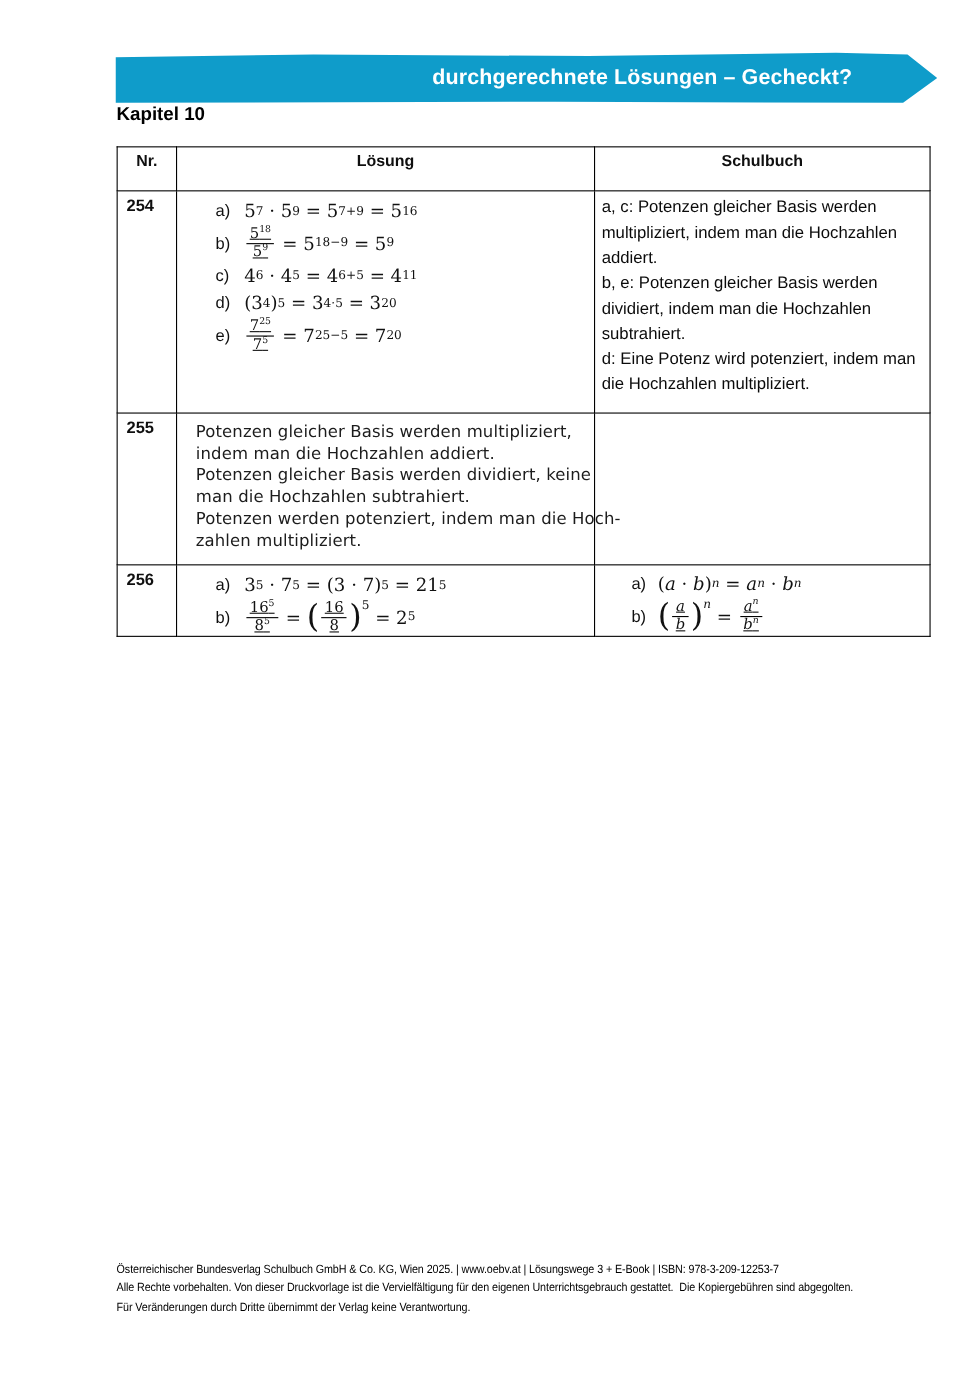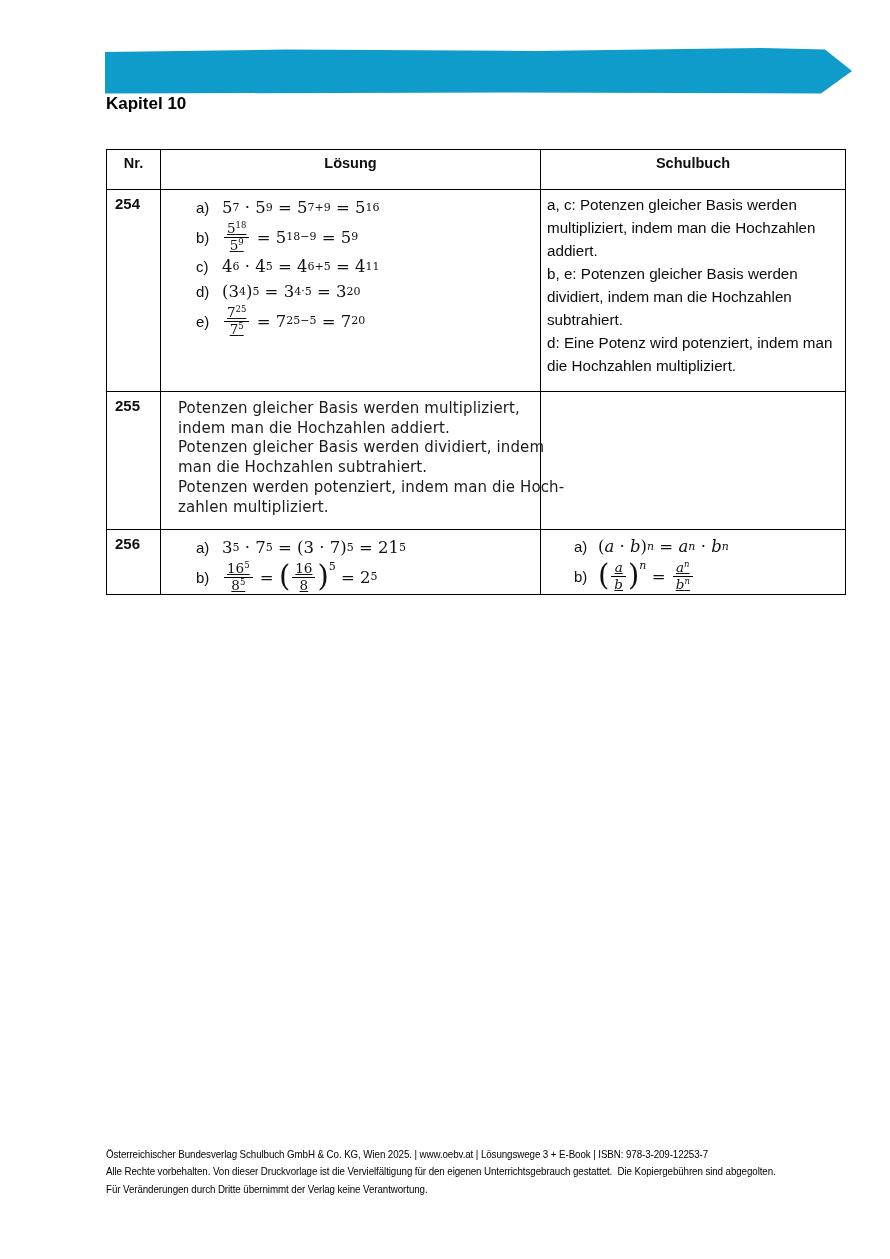--- a/index.html
+++ b/index.html
@@ -14,21 +14,21 @@
   .banner-text { position:absolute; top:12px; font-size:19.5px; font-weight:bold; color:#ffffff;
                  letter-spacing:0.1px; white-space:pre; }
   .banner-text.left  { left:14px; }
   .banner-text.right { left:288px; }
 
   
   .chapter { position:absolute; left:106px; top:94px; font-size:17px; font-weight:bold; color:#000; }
 
   
   .sol-table { position:absolute; left:106px; top:133px; width:739px;
-               border-collapse:collapse; table-layout:fixed;margin-top:16px; }
+               border-collapse:collapse; table-layout:fixed; }
   .sol-table th, .sol-table td { border:1px solid #000; vertical-align:top; padding:0; }
   .sol-table th { font-size:14.5px; font-weight:bold; text-align:center; height:34px; padding-top:5px; }
   td.nr { font-size:15px; font-weight:bold; padding:5px 0 0 8px; }
 
   .items { display:flex; flex-direction:column; padding:5px 0 0 35px; }
   .sol-item { display:flex; align-items:center; min-height:23px; padding:1px 0; }
   .ilabel { width:26px; flex:none; font-size:15px; }
   .anm-items { padding:4px 0 0 33px; }
   .anm-items .ilabel { width:24px; }
 
@@ -60,20 +60,21 @@
 </style>
 </head>
 <body>
 
 <div class="page">
 
   <div class="banner">
     <svg width="748" height="48" viewBox="0 0 748 48">
       <polygon points="0,5 180,2.5 430,4 655,1 720,2.5 747,24 716,46.5 400,45.5 0,46.5" fill="#0f9cca"></polygon>
     </svg>
+    <span class="banner-text right">durchgerechnete Lösungen – Gecheckt?</span>
   </div>
 
   <div class="chapter">Kapitel 10</div>
 
   <table class="sol-table">
     <colgroup>
         <col style="width:54px">
         <col style="width:380px">
         <col style="width:305px">
       </colgroup>
@@ -125,21 +126,21 @@
             </div>
         </td>
       </tr>
 
       <tr style="height:138px">
         <td class="nr">255</td>
         <td>
           <div class="school-text">
               <div>Potenzen gleicher Basis werden multipliziert,</div>
               <div>indem man die Hochzahlen addiert.</div>
-              <div>Potenzen gleicher Basis werden dividiert, indem</div>
+              <div>Potenzen gleicher Basis werden dividiert, keine</div>
               <div>man die Hochzahlen subtrahiert.</div>
               <div>Potenzen werden potenziert, indem man die Hoch-</div>
               <div>zahlen multipliziert.</div>
             </div>
         </td>
         <td></td>
       </tr>
 
       <tr style="height:57px">
         <td class="nr">256</td>

